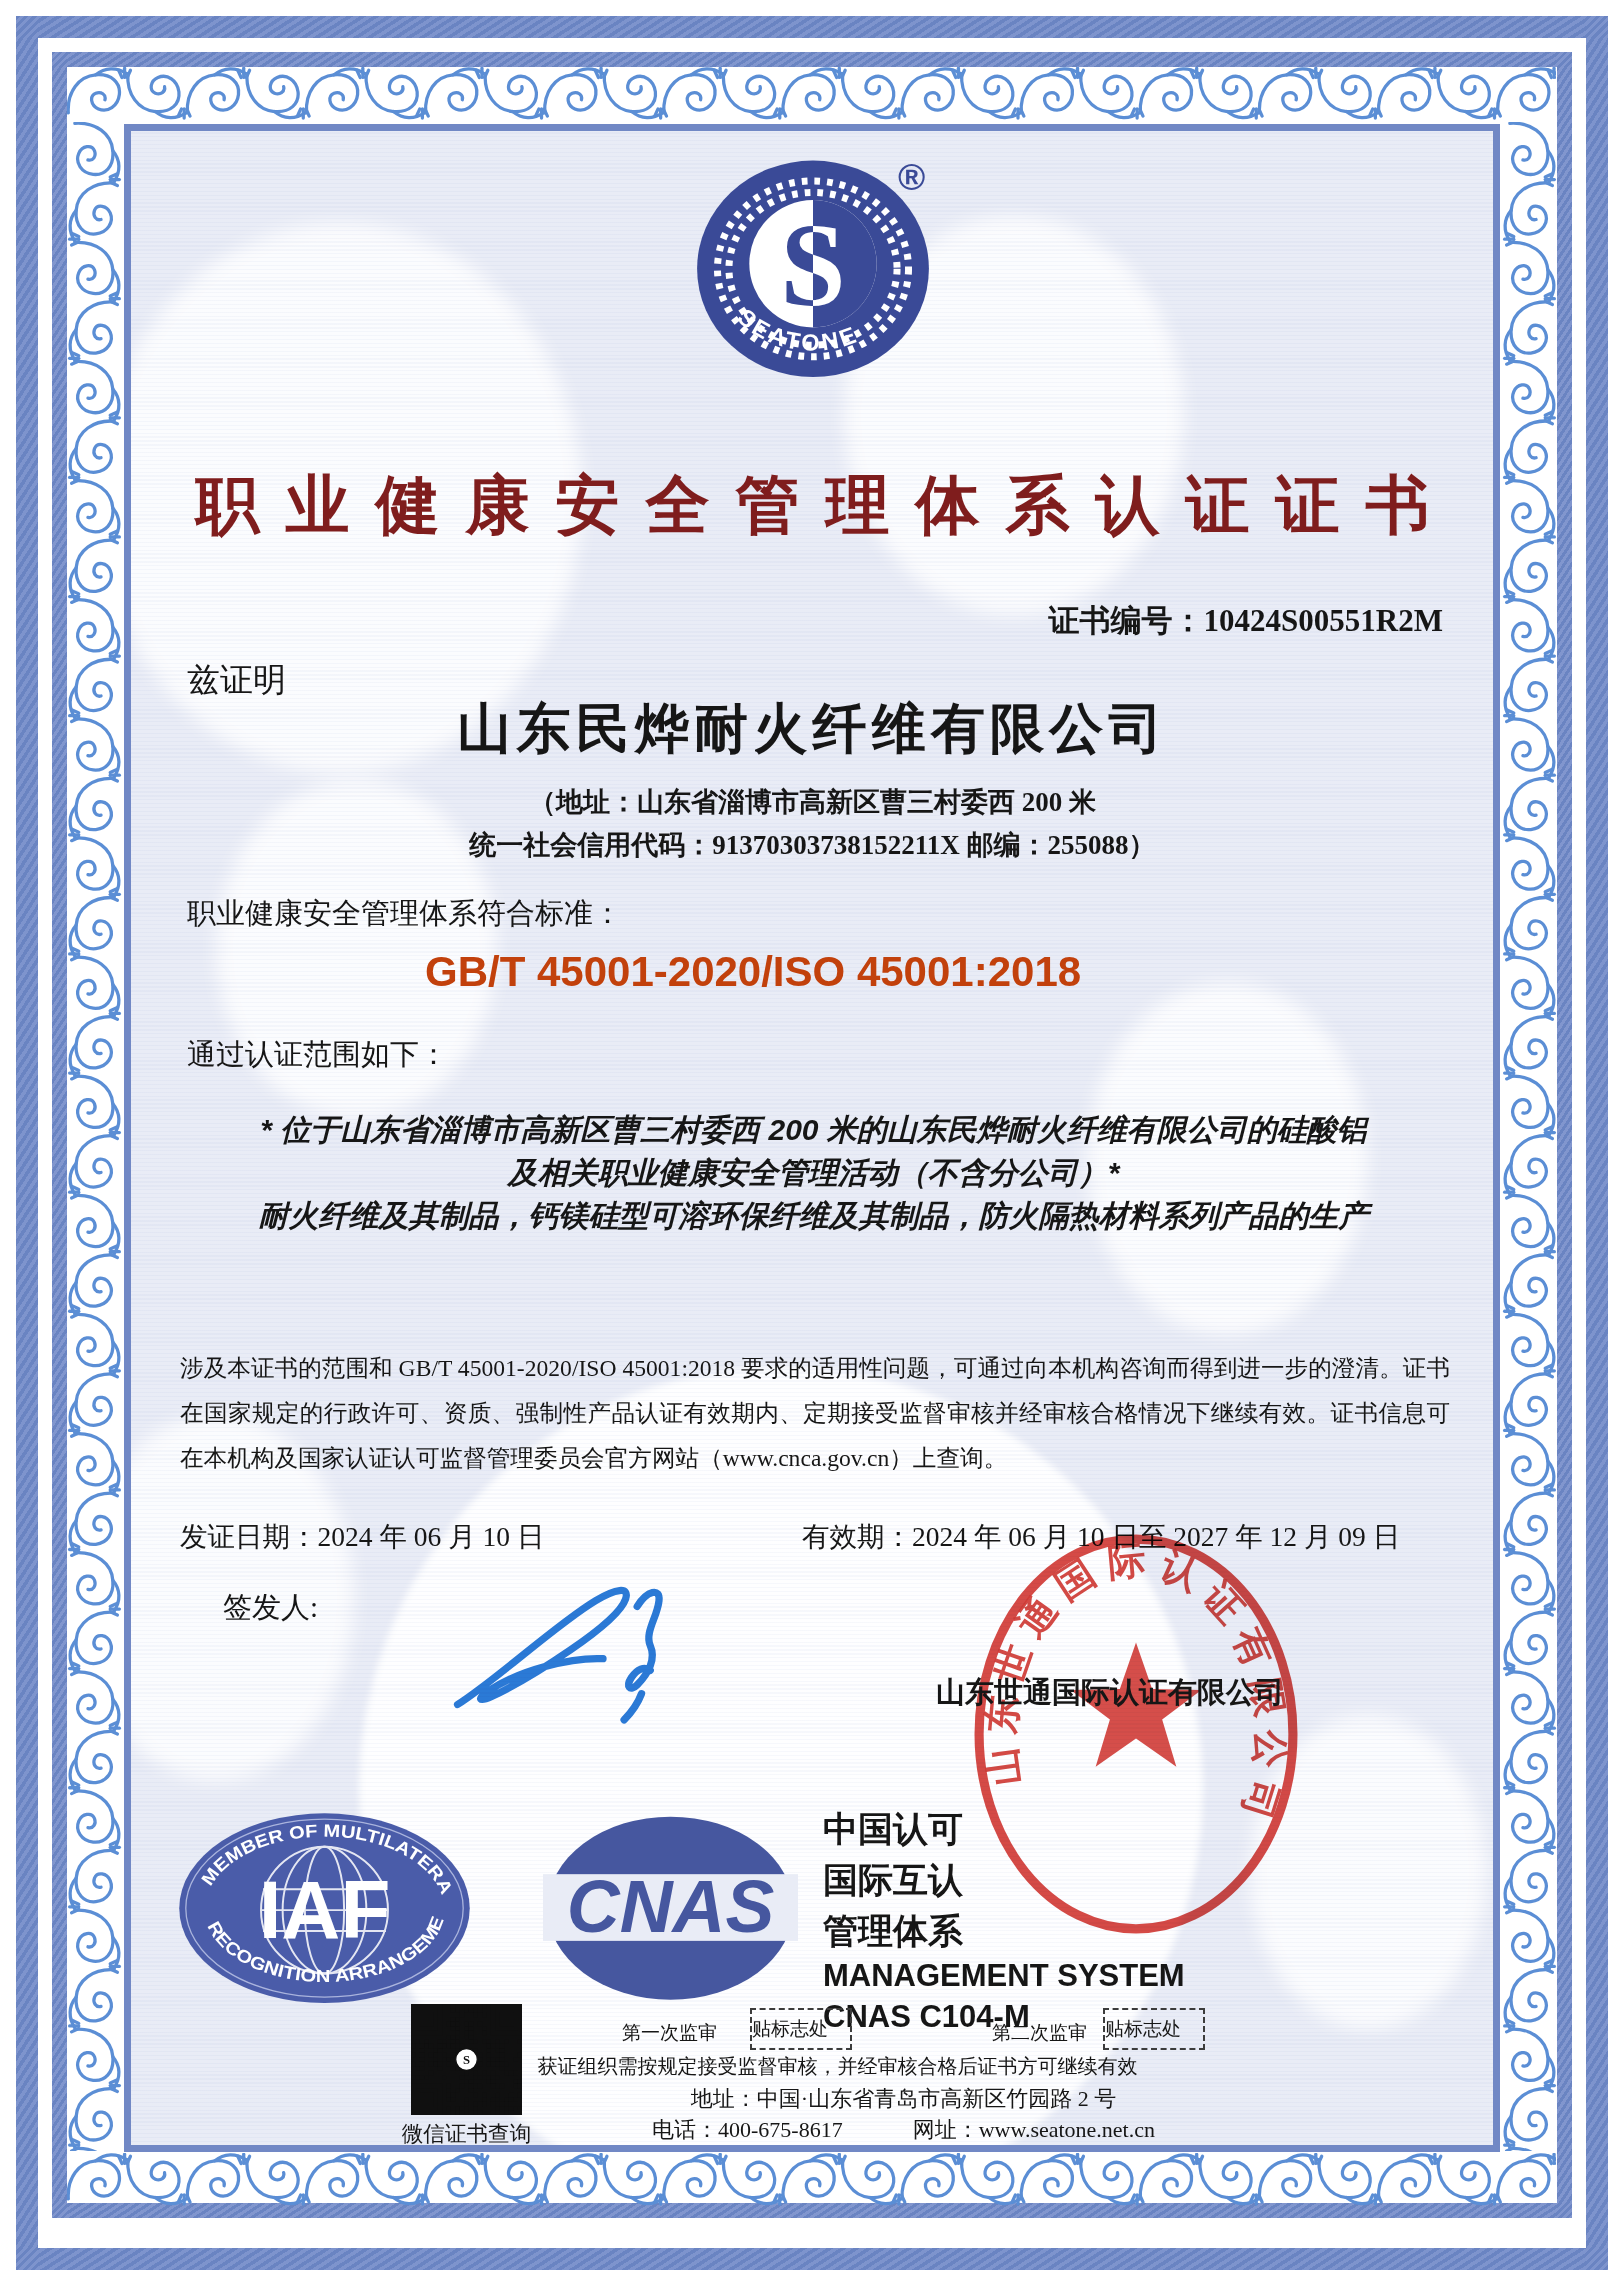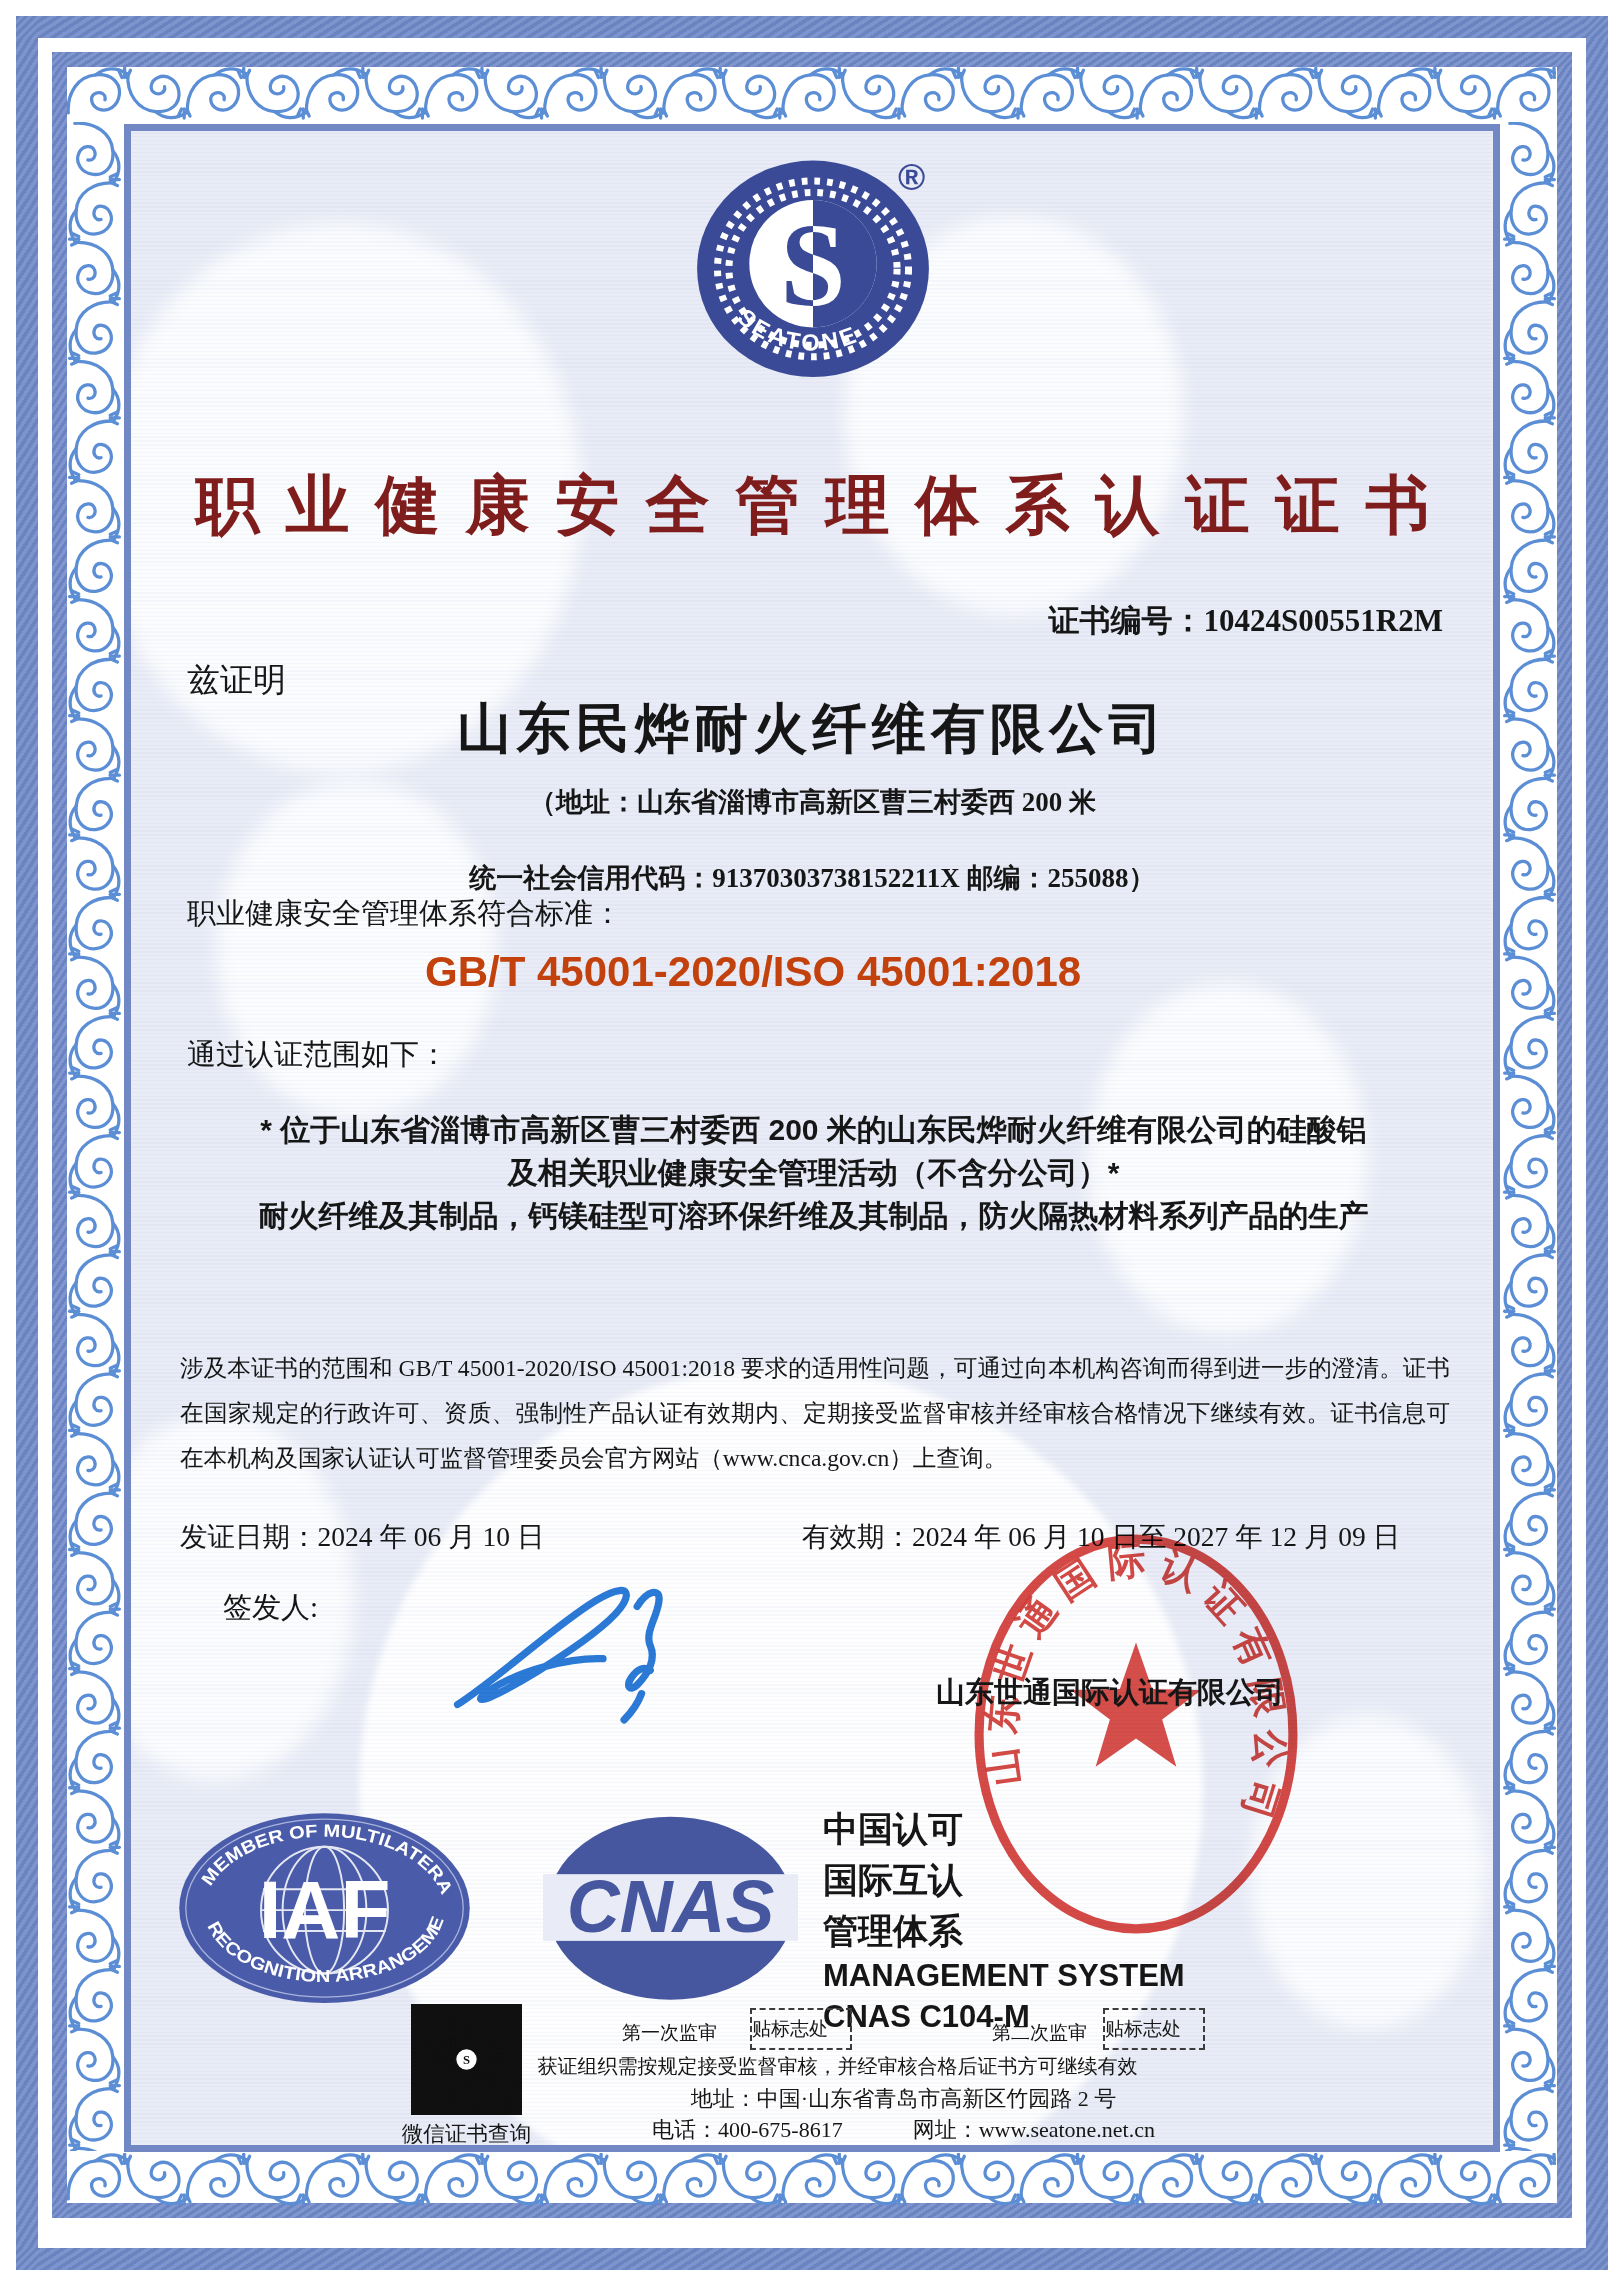--- a/index.html
+++ b/index.html
@@ -936,28 +936,28 @@
 
   <div class="abs z2" style="left:785px;top:600px;width:658px;text-align:right;font-size:31px;font-weight:700;">
     <span>证书编号：</span><span>10424S00551R2M</span>
   </div>
 
   <div class="abs z2" style="left:187px;top:658px;font-size:33px;">兹证明</div>
 
   <div class="abs z2 center" style="left:130px;top:693px;width:1365px;font-size:54px;font-weight:700;letter-spacing:5.2px;">山东民烨耐火纤维有限公司</div>
 
   <div class="abs z2 center" style="left:130px;top:784px;width:1365px;font-size:27px;font-weight:700;">（地址：山东省淄博市高新区曹三村委西 200 米</div>
-  <div class="abs z2 center" style="left:130px;top:860px;width:1365px;font-size:27px;font-weight:700;">统一社会信用代码：91370303738152211X 邮编：255088）</div>
+  <div class="abs z2 center" style="left:130px;top:827px;width:1365px;font-size:27px;font-weight:700;">统一社会信用代码：91370303738152211X 邮编：255088）</div>
 
   <div class="abs z2" style="left:187px;top:894px;font-size:29px;">职业健康安全管理体系符合标准：</div>
   <div class="abs z2 sans" style="left:425px;top:948px;font-size:42px;font-weight:700;color:#c2410c;">GB/T 45001-2020/ISO 45001:2018</div>
 
   <div class="abs z2" style="left:187px;top:1035px;font-size:29px;">通过认证范围如下：</div>
 
-  <div class="abs z2 sans center" style="left:177px;top:1108px;width:1273px;font-size:30px;font-weight:700;line-height:43px;">
+  <div class="abs z2 sans center" style="left:177px;top:1108px;width:1273px;font-size:30px;font-weight:700;line-height:43px;font-style:italic;">
     <div>* 位于山东省淄博市高新区曹三村委西 200 米的山东民烨耐火纤维有限公司的硅酸铝</div>
     <div>及相关职业健康安全管理活动（不含分公司）*</div>
     <div>耐火纤维及其制品，钙镁硅型可溶环保纤维及其制品，防火隔热材料系列产品的生产</div>
   </div>
 
   <div class="abs z2" style="left:180px;top:1346px;width:1270px;font-size:23.6px;line-height:45px;text-align:justify;">涉及本证书的范围和 GB/T 45001-2020/ISO 45001:2018 要求的适用性问题，可通过向本机构咨询而得到进一步的澄清。证书在国家规定的行政许可、资质、强制性产品认证有效期内、定期接受监督审核并经审核合格情况下继续有效。证书信息可在本机构及国家认证认可监督管理委员会官方网站（www.cnca.gov.cn）上查询。</div>
 
   <div class="abs z2" style="left:180px;top:1519px;font-size:27.5px;">发证日期：2024 年 06 月 10 日</div>
   <div class="abs z2" style="left:802px;top:1519px;font-size:27.5px;">有效期：2024 年 06 月 10 日至 2027 年 12 月 09 日</div>
 

